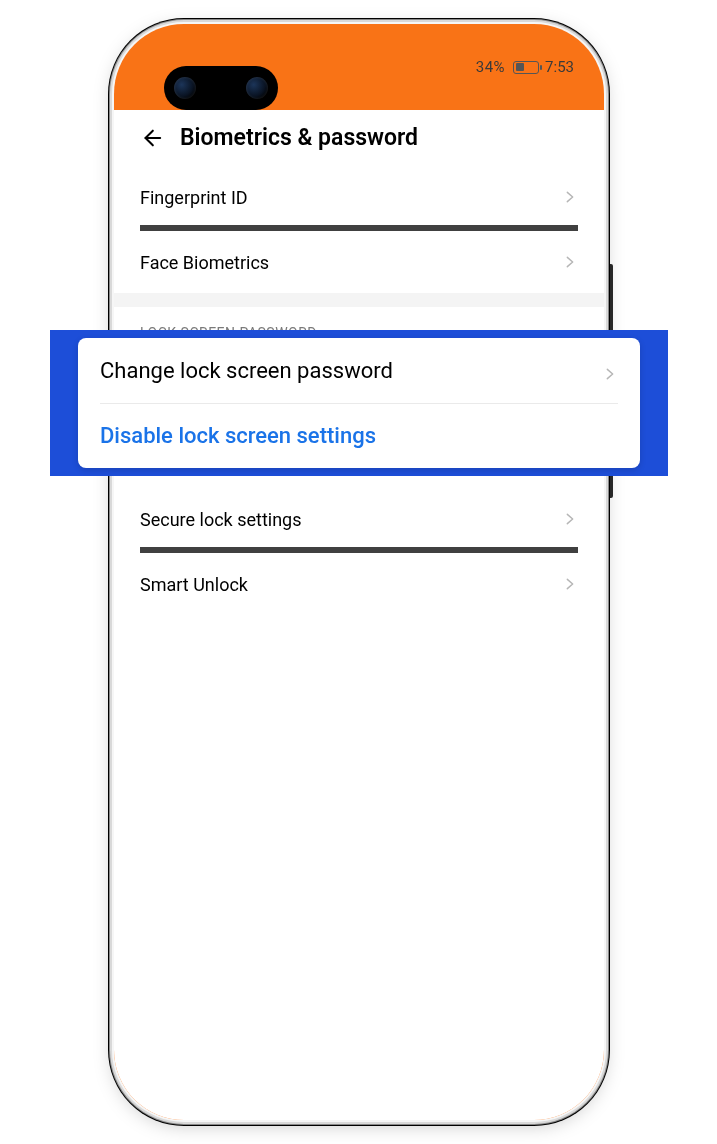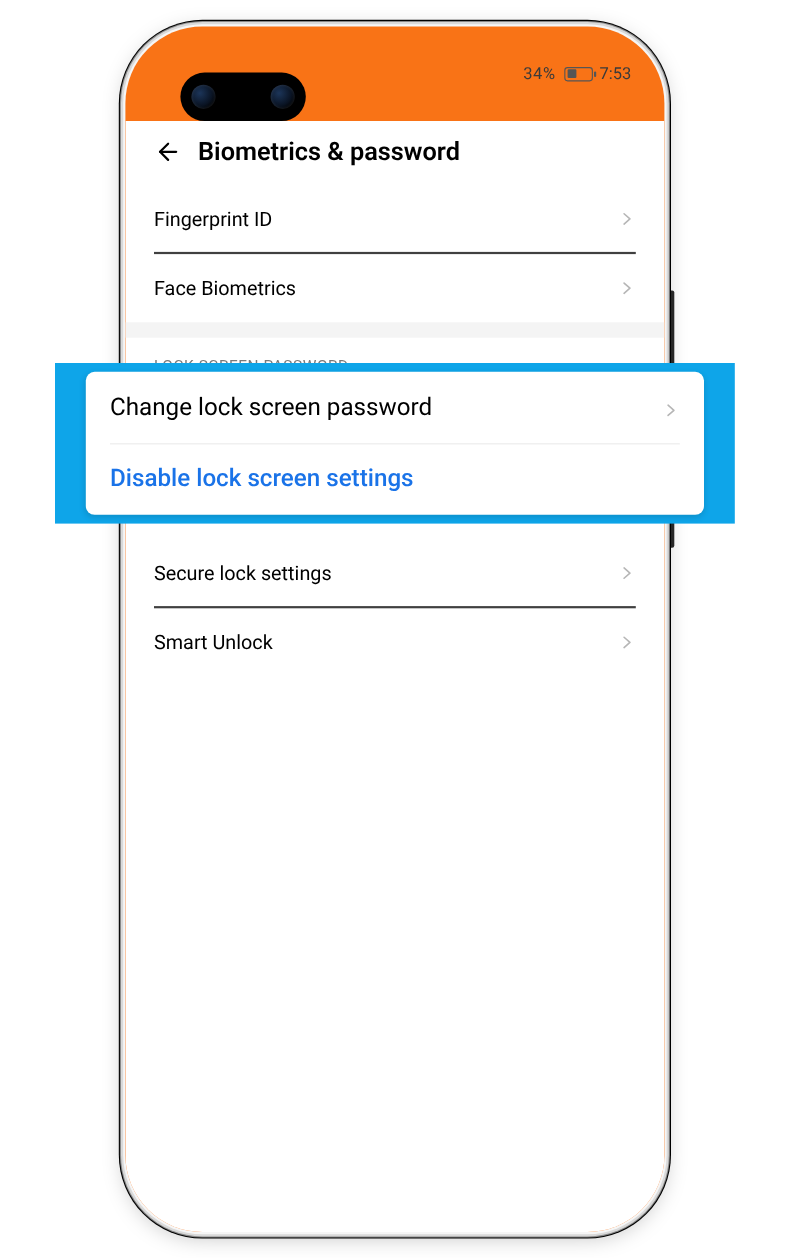--- a/index.html
+++ b/index.html
@@ -12,21 +12,21 @@
     position: relative;
   }
 
   
   .callout-band {
     position: absolute;
     left: 50px;
     top: 330px;
     width: 618px;
     height: 146px;
-    background: #0ea5e9;
+    background: #1d4ed8;
     z-index: 5;
   }
   .callout-card {
     position: absolute;
     left: 28px;
     top: 8px;
     width: 562px;
     height: 130px;
     background: #ffffff;
     border-radius: 8px;
@@ -161,21 +161,21 @@
   .back-arrow svg { width: 22px; height: 22px; stroke: #000; stroke-width: 2.2; fill: none; stroke-linecap: round; stroke-linejoin: round; }
   .page-title { font-size: 23px; font-weight: 600; color: #000; }
 
   
   .list { padding: 0 0; }
   .row {
     display: flex;
     align-items: center;
     height: 62px;
     margin: 0 26px;
-    border-bottom: 2px solid #404040;
+    border-bottom: 6px solid #404040;
     cursor: pointer;
   }
   .row:last-child { border-bottom: none; }
   .row .label { flex: 1; font-size: 18px; color: #000; }
   .chevron { width: 16px; height: 16px; flex: 0 0 16px; }
   .chevron svg { width: 16px; height: 16px; stroke: #b6b6b6; stroke-width: 2.2; fill: none; stroke-linecap: round; stroke-linejoin: round; }
 
   .section-gap { height: 14px; background: #f4f4f4; }
   .section-header {
     padding: 18px 26px 10px 26px;

